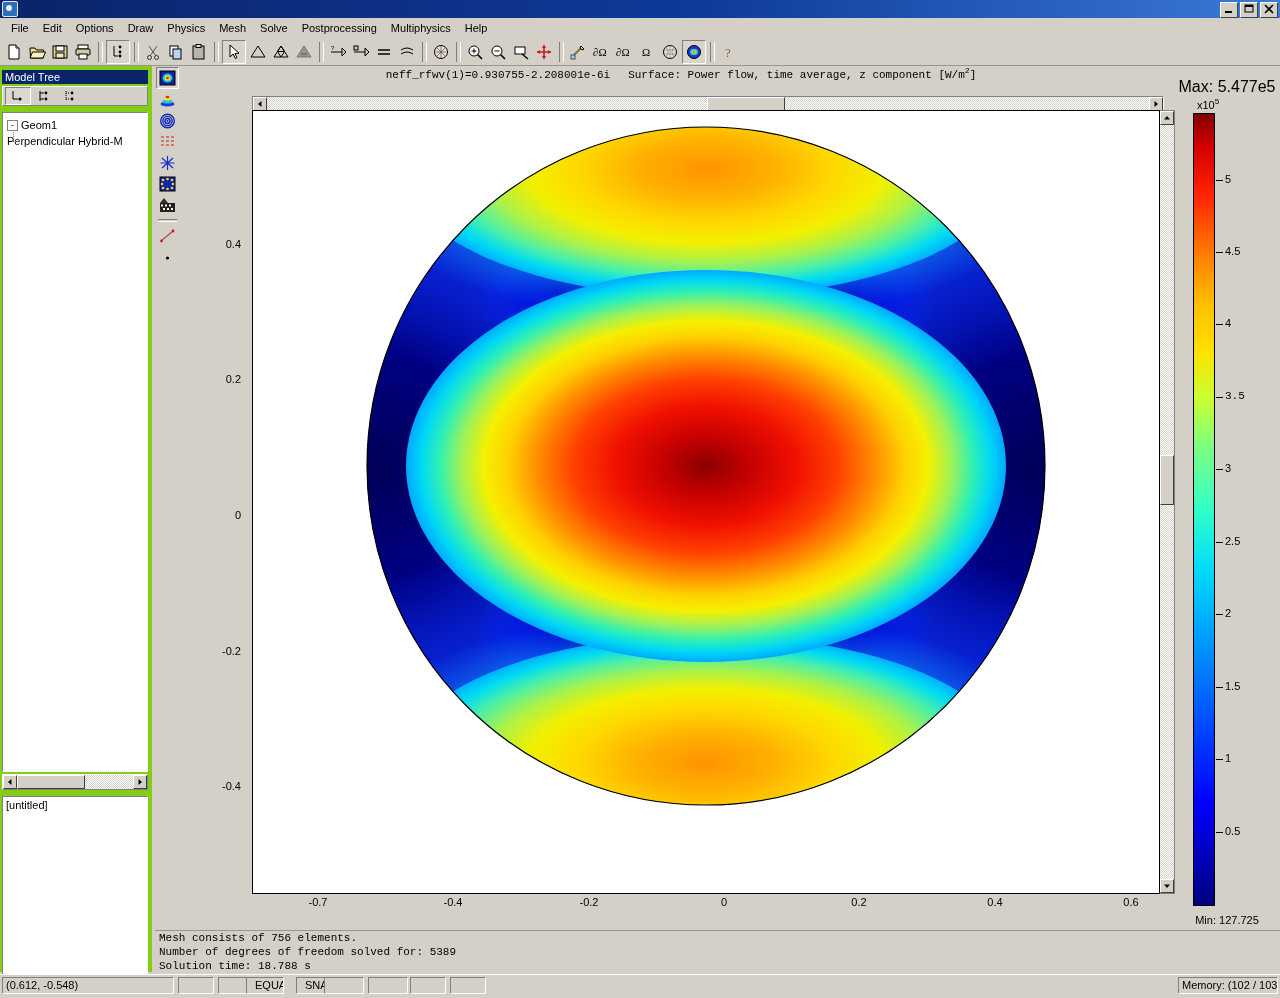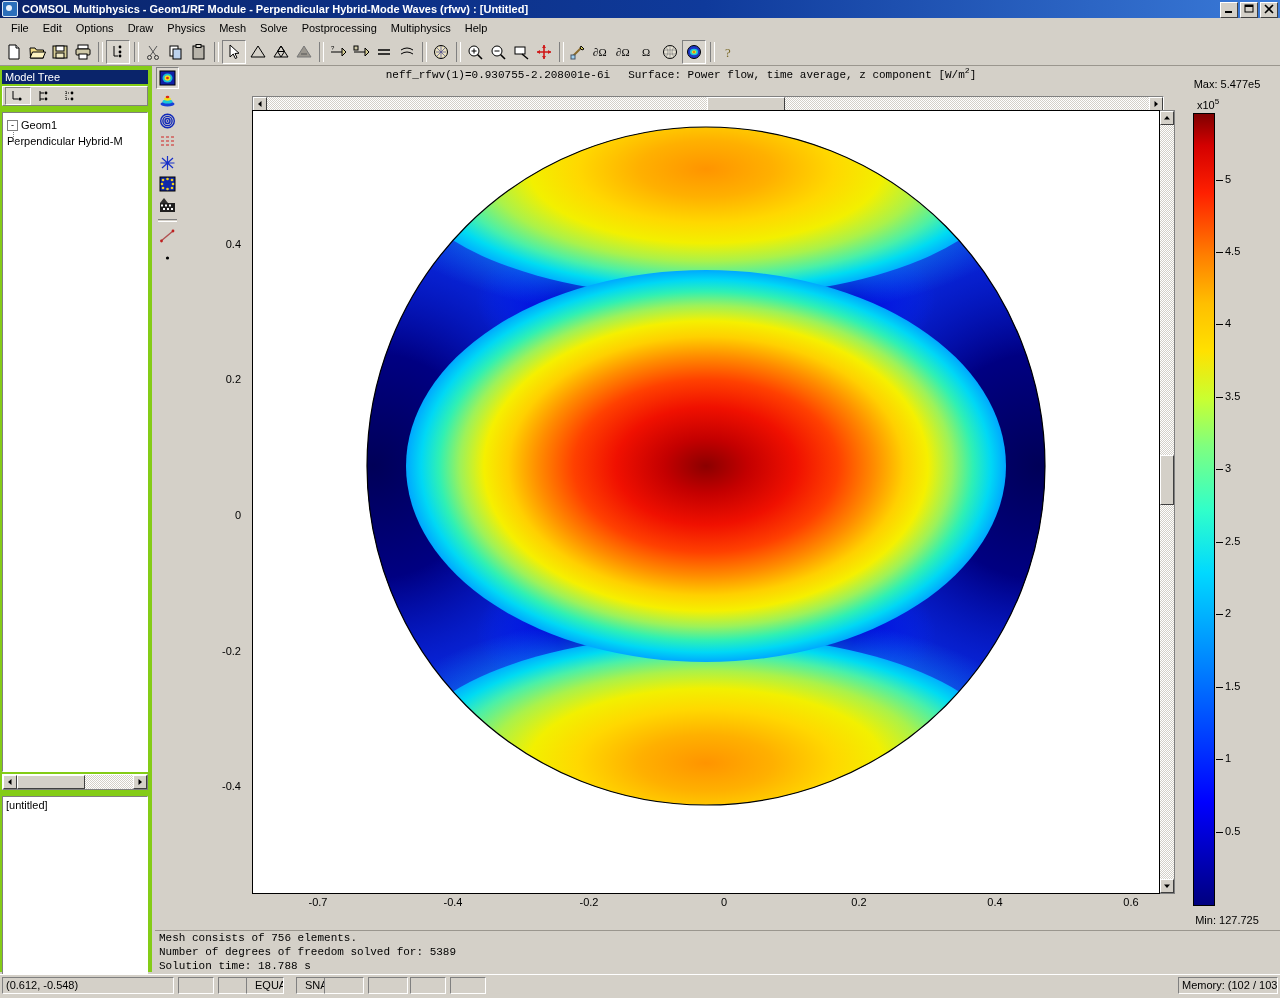--- a/index.html
+++ b/index.html
@@ -170,21 +170,21 @@
     position:absolute;left:71px;top:44px;width:908px;height:784px;
     background:#ffffff;border:1px solid #000000;box-sizing:border-box;overflow:hidden;
   }
   .plotcanvas{position:absolute;left:0;top:0;width:906px;height:782px;}
 
   .ylab{position:absolute;text-align:right;font-size:11px;color:#000;width:40px;}
   .xlab{position:absolute;text-align:center;font-size:11px;color:#000;width:60px;}
 
   
   .cbar-wrap{position:absolute;left:1183px;top:66px;width:97px;height:862px;}
-  .cb-max{position:absolute;left:-6px;top:12px;width:100px;text-align:center;font-size:11px;}
+  .cb-max{position:absolute;left:-6px;top:12px;width:100px;text-align:center;font-size:16px;}
   .cb-exp{position:absolute;left:14px;top:31px;font-size:11px;}
   .cb-min{position:absolute;left:-6px;top:848px;width:100px;text-align:center;font-size:11px;}
   .cb-bar{
     position:absolute;left:10px;top:47px;width:22px;height:793px;
     border:1px solid #000;box-sizing:border-box;
     background:linear-gradient(to top,
       #00007f 0%,
       #0000ff 13%,
       #0080ff 30%,
       #00d9ff 42%,
@@ -222,21 +222,20 @@
   .sb-cell.center{text-align:left;padding-left:8px;}
   .sep-line{position:absolute;left:0;top:0;width:1280px;height:1px;background:#ffffff;}
 </style>
 </head>
 <body>
 
 <div class="app">
 
   <div class="titlebar">
     <div class="title-icon"></div>
-    <div class="title-text">COMSOL Multiphysics - Geom1/RF Module - Perpendicular Hybrid-Mode Waves (rfwv) : [Untitled]</div>
     <div class="title-btns">
       <div class="tbtn">
         <svg width="14" height="12" viewBox="0 0 14 12">
             <rect x="3" y="8" width="7" height="2" fill="#000"></rect>
           </svg>
       </div>
       <div class="tbtn">
         <svg width="14" height="12" viewBox="0 0 14 12">
             <rect x="3" y="2" width="8" height="7" fill="none" stroke="#000" stroke-width="1"></rect>
             <rect x="3" y="2" width="8" height="2" fill="#000"></rect>
@@ -743,21 +742,21 @@
     <div class="cb-tick" style="top:114px;"></div>
     <div class="cb-lab" style="top:114px;">5</div>
 
     <div class="cb-tick" style="top:186px;"></div>
     <div class="cb-lab" style="top:186px;">4.5</div>
 
     <div class="cb-tick" style="top:258px;"></div>
     <div class="cb-lab" style="top:258px;">4</div>
 
     <div class="cb-tick" style="top:331px;"></div>
-    <div class="cb-lab" style="top:331px;">3.5</div>
+    <div class="cb-lab" style="top:331px;font-family:Liberation Mono, monospace;">3.5</div>
 
     <div class="cb-tick" style="top:403px;"></div>
     <div class="cb-lab" style="top:403px;">3</div>
 
     <div class="cb-tick" style="top:476px;"></div>
     <div class="cb-lab" style="top:476px;">2.5</div>
 
     <div class="cb-tick" style="top:548px;"></div>
     <div class="cb-lab" style="top:548px;">2</div>
 

